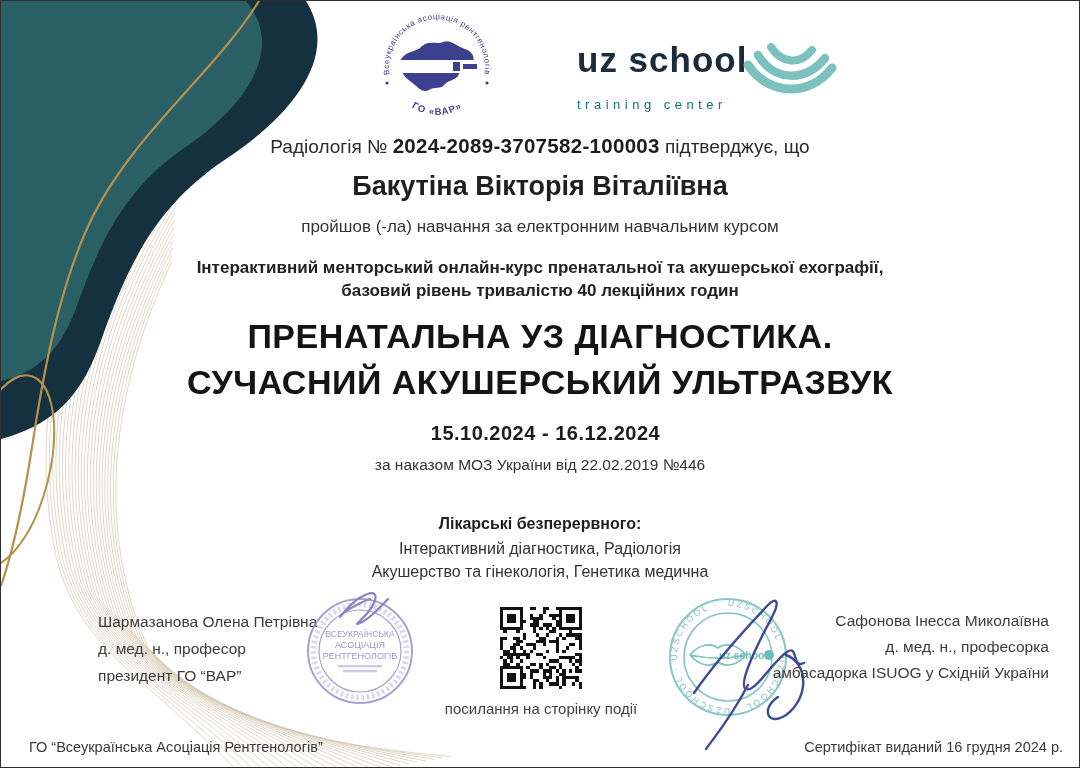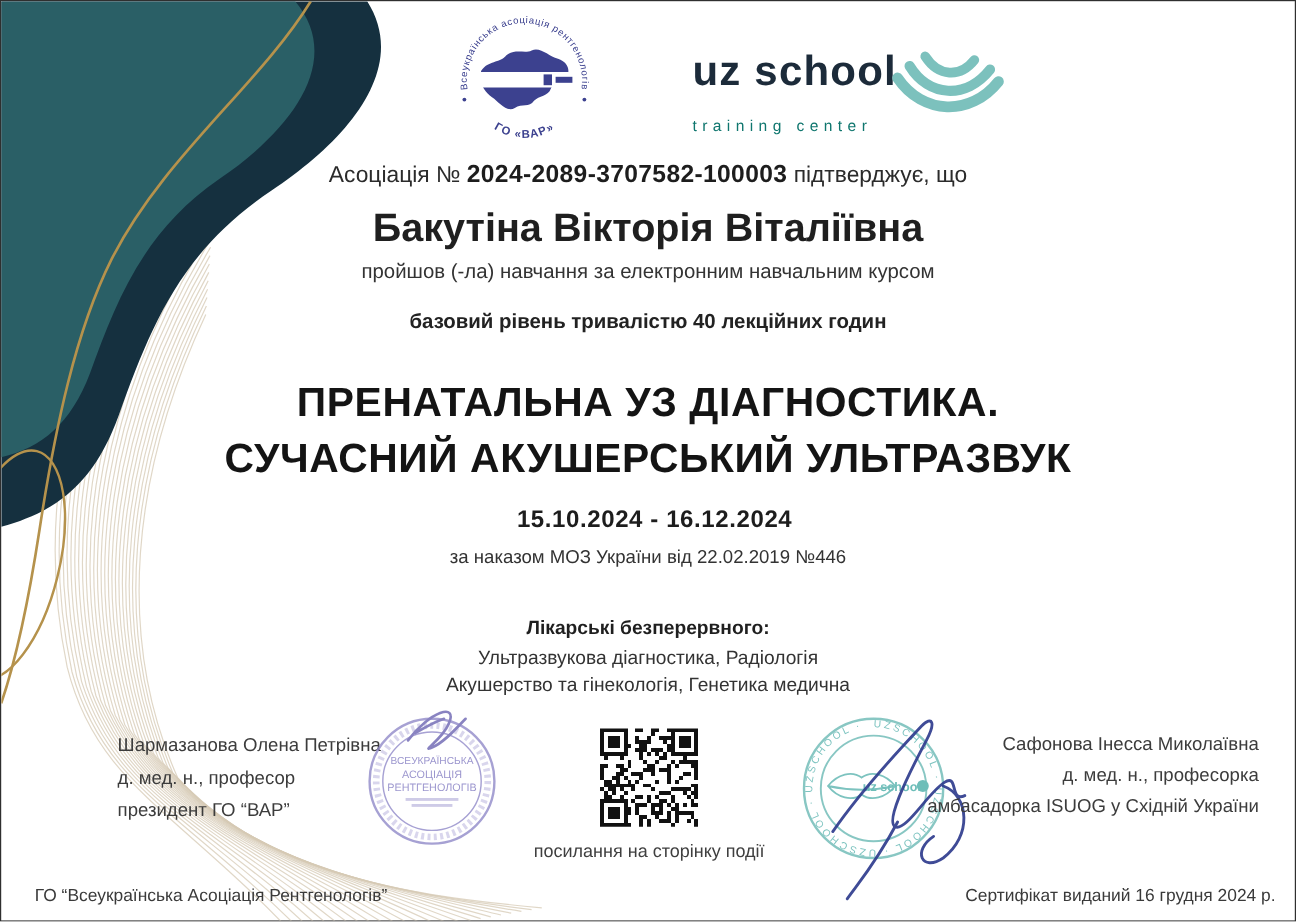--- a/index.html
+++ b/index.html
@@ -10,21 +10,21 @@
     font-family:"Liberation Sans","DejaVu Sans",sans-serif;
     color:#2e2e2e;
   }
   .layer{position:absolute; inset:0;}
   .decor{z-index:0; pointer-events:none;}
   .content{z-index:2;}
   .cline{position:absolute; left:0; right:0; text-align:center;}
 
   .cert-line{top:133px; font-size:19px; color:#2b2b2b;}
   .cert-line b{font-size:20.5px; color:#1d1d1d; letter-spacing:.3px;}
-  .recipient{top:170px; font-size:33px; font-weight:bold; color:#1f1f1f;}
+  .recipient{top:170px; font-size:27px; font-weight:bold; color:#1f1f1f;}
   .completion{top:216px; font-size:17px; color:#333;}
   .course{top:255px; font-size:17px; font-weight:bold; color:#222; line-height:23px;}
   .maintitle{top:312px; font-size:34px; font-weight:bold; color:#141414; line-height:46px; letter-spacing:.5px;}
   .dates{top:421px; font-size:20px; font-weight:bold; color:#1d1d1d; letter-spacing:.5px;padding-left:11px;}
   .points{top:453px; font-size:15.5px; color:#333; line-height:22px;}
   .points b{color:#1d1d1d;}
   .spec-head{top:514px; font-size:16px; font-weight:bold; color:#1f1f1f;}
   .spec1{top:539px; font-size:16px; color:#333;}
   .spec2{top:562px; font-size:16px; color:#333;}
 
@@ -108,37 +108,38 @@
     </div>
     <svg style="position:absolute;left:740px;top:38px" width="96" height="60" viewBox="0 0 96 60">
       <g fill="none" stroke="#7cc1bd" stroke-linecap="round">
         <path d="M30,8 C41,25 59,26 71,11" stroke-width="8"></path>
         <path d="M17,16 C33,42 64,44 84,19" stroke-width="8.5"></path>
         <path d="M7,26 C28,57 68,58 91,29" stroke-width="9"></path>
       </g>
     </svg>
 
     <div class="cline cert-line">
-      <span>Асоціація № </span><b>2024-2089-3707582-100003</b><span> підтверджує, що</span>
+      <span>Радіологія № </span><b>2024-2089-3707582-100003</b><span> підтверджує, що</span>
     </div>
     <div class="cline recipient">Бакутіна Вікторія Віталіївна</div>
     <div class="cline completion">пройшов (-ла) навчання за електронним навчальним курсом</div>
     <div class="cline course">
+      <div>Інтерактивний менторський онлайн-курс пренатальної та акушерської ехографії,</div>
       <div>базовий рівень тривалістю 40 лекційних годин</div>
     </div>
     <div class="cline maintitle">
       <div>ПРЕНАТАЛЬНА УЗ ДІАГНОСТИКА.</div>
       <div>СУЧАСНИЙ АКУШЕРСЬКИЙ УЛЬТРАЗВУК</div>
     </div>
     <div class="cline dates">15.10.2024 - 16.12.2024</div>
     <div class="cline points">
       <div>за наказом МОЗ України від 22.02.2019 №446</div>
     </div>
     <div class="cline spec-head">Лікарські безперервного:</div>
-    <div class="cline spec1">Ультразвукова діагностика, Радіологія</div>
+    <div class="cline spec1">Інтерактивний діагностика, Радіологія</div>
     <div class="cline spec2">Акушерство та гінекологія, Генетика медична</div>
 
     <div class="sig-left">
       <div>Шармазанова Олена Петрівна</div>
       <div>д. мед. н., професор</div>
       <div>президент ГО “ВАР”</div>
     </div>
 
     <svg style="position:absolute;left:297px;top:586px" width="124" height="134" viewBox="-62 -58 124 134">
       <g opacity="0.8">

